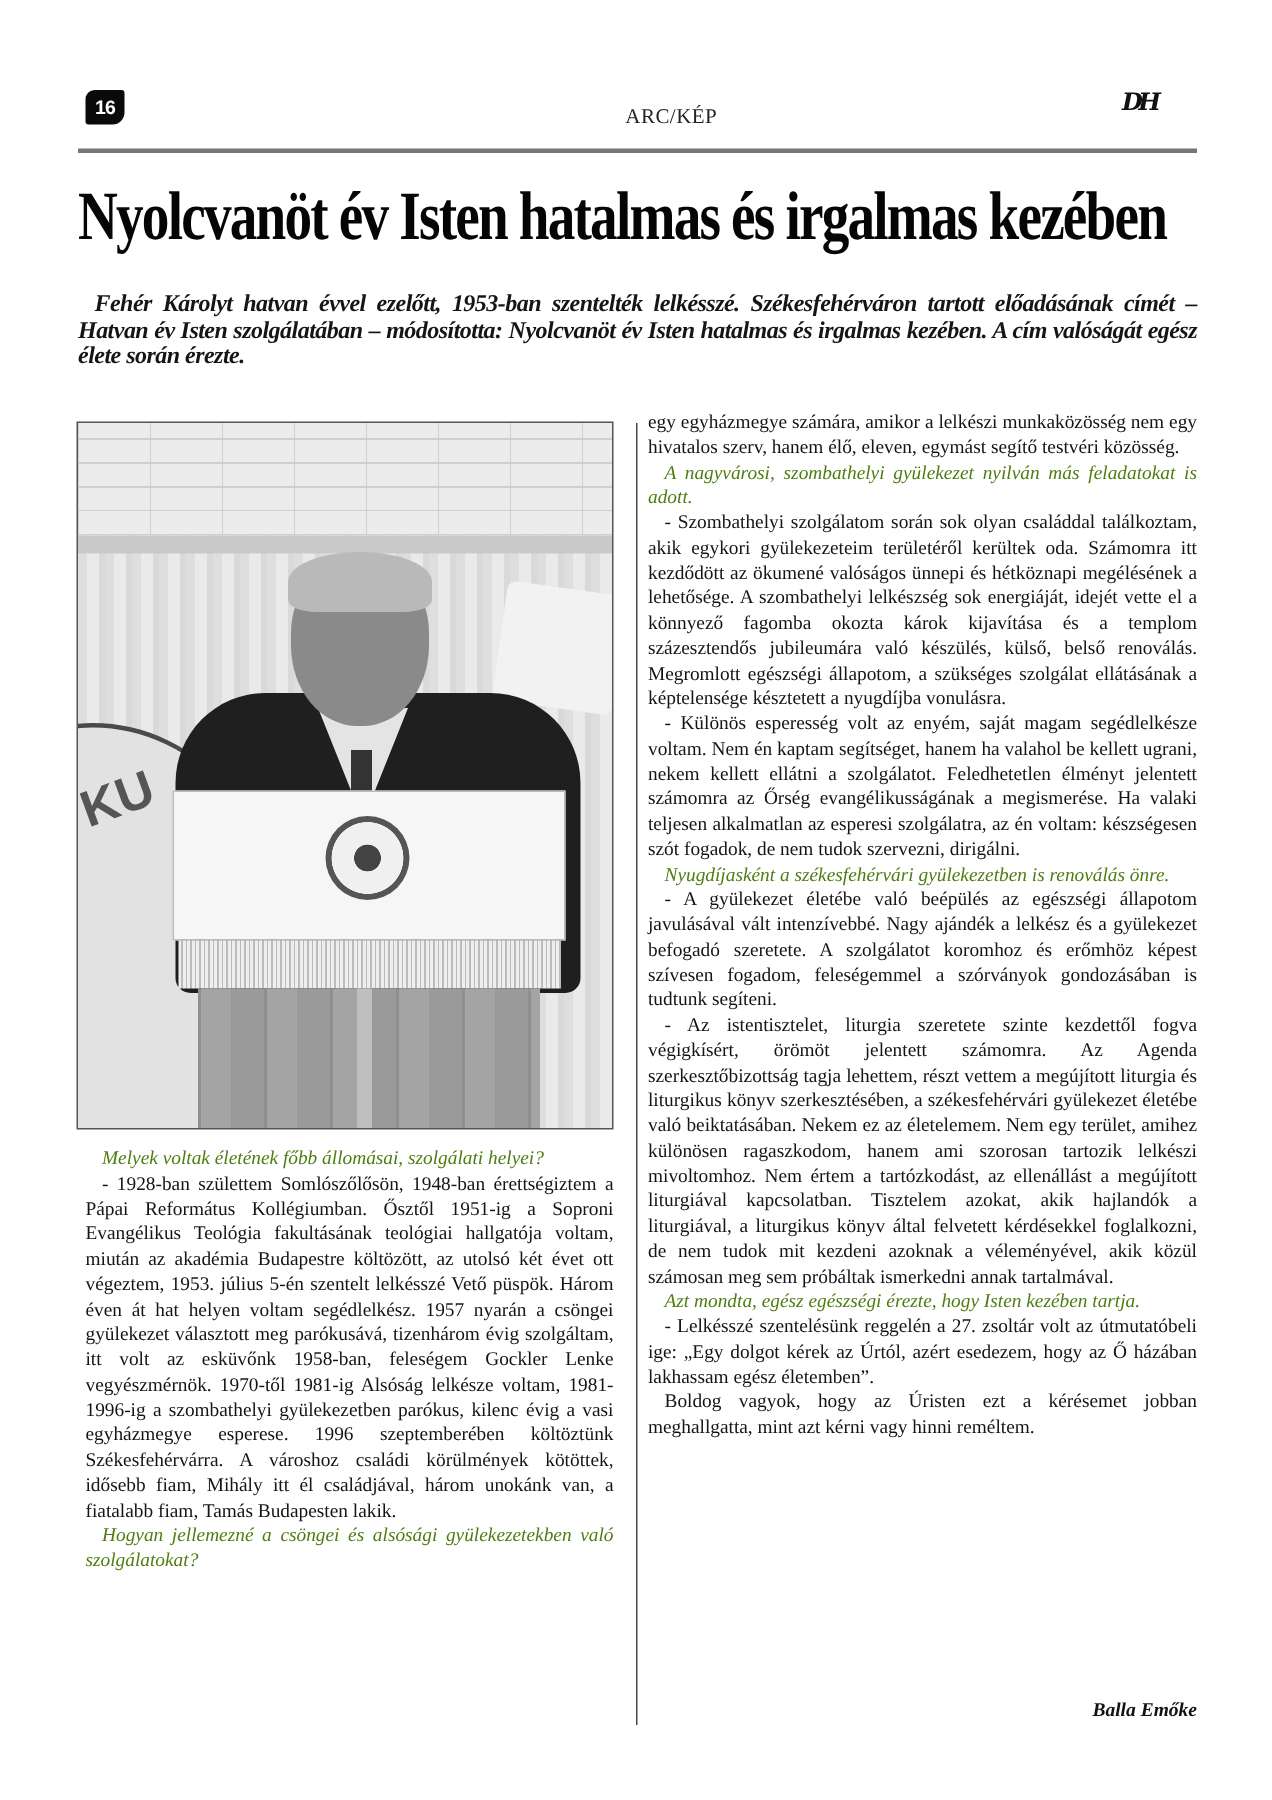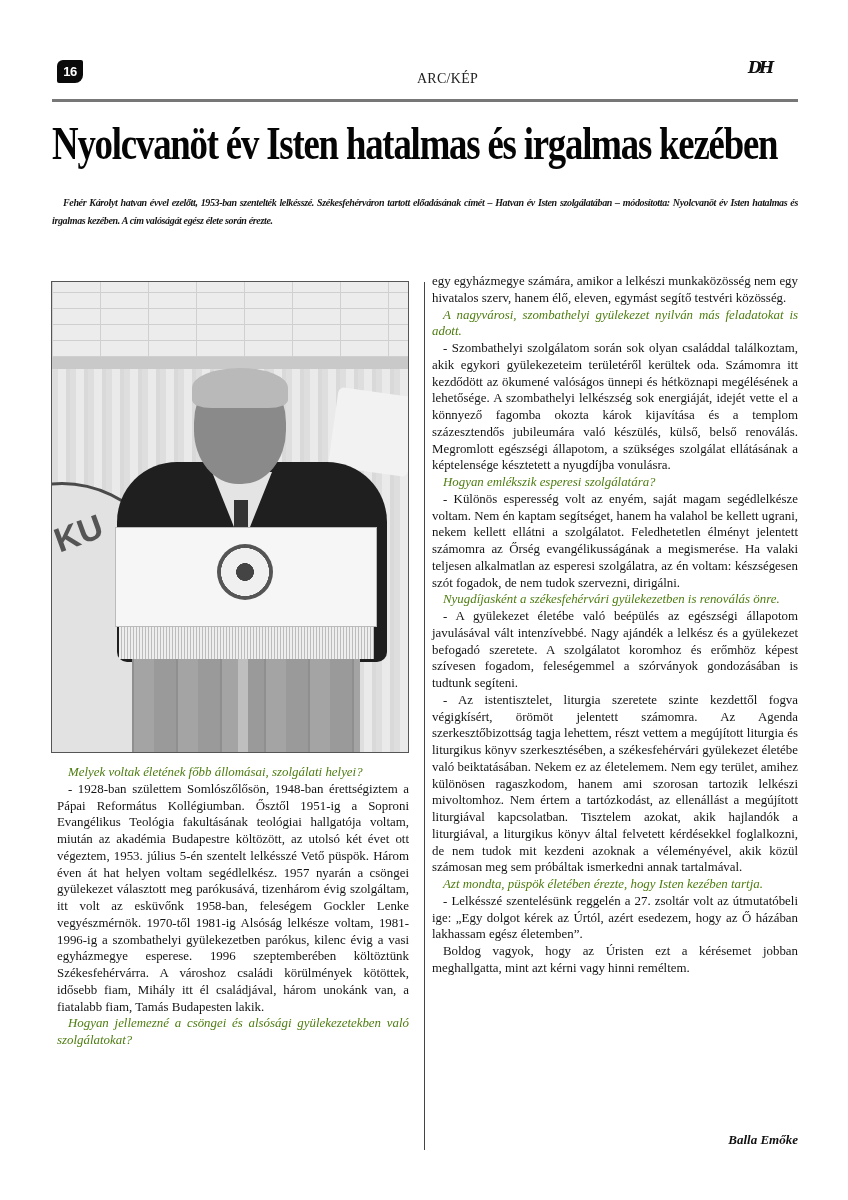--- a/index.html
+++ b/index.html
@@ -28,21 +28,21 @@
   .headline {
     position: absolute; left: 52px; top: 118px; width: 760px;
     font-family: "Liberation Serif", serif; font-weight: bold;
     font-size: 46px; line-height: 52px; letter-spacing: -1.5px;
     transform: scaleX(0.8); transform-origin: left top; white-space: nowrap;
     color: #050505;
   }
   .lead {
     position: absolute; left: 52px; top: 194px; width: 746px;
     font-family: "Liberation Serif", serif; font-style: italic; font-weight: bold;
-    font-size: 10px; line-height: 17.5px; text-align: justify; text-indent: 11px;
+    font-size: 16px; line-height: 17.5px; text-align: justify; text-indent: 11px;
     color: #151515; letter-spacing: -0.35px;
   }
 
   .photo {
     position: absolute; left: 51px; top: 281px; width: 358px; height: 472px;
     border: 1px solid #555; overflow: hidden;
     background: linear-gradient(#e6e6e6, #d8d8d8);
   }
   .photo .wall-bricks {
     position: absolute; left: 0; top: 0; right: 0; height: 75px;
@@ -158,23 +158,22 @@
 <div class="col-left body-text">
   <p class="q">Melyek voltak életének főbb állomásai, szolgálati helyei?</p>
   <p>- 1928-ban születtem Somlószőlősön, 1948-ban érettségiztem a Pápai Református Kollégiumban. Ősztől 1951-ig a Soproni Evangélikus Teológia fakultásának teológiai hallgatója voltam, miután az akadémia Budapestre költözött, az utolsó két évet ott végeztem, 1953. július 5-én szentelt lelkésszé Vető püspök. Három éven át hat helyen voltam segédlelkész. 1957 nyarán a csöngei gyülekezet választott meg parókusává, tizenhárom évig szolgáltam, itt volt az esküvőnk 1958-ban, feleségem Gockler Lenke vegyészmérnök. 1970-től 1981-ig Alsóság lelkésze voltam, 1981-1996-ig a szombathelyi gyülekezetben parókus, kilenc évig a vasi egyházmegye esperese. 1996 szeptemberében költöztünk Székesfehérvárra. A városhoz családi körülmények kötöttek, idősebb fiam, Mihály itt él családjával, három unokánk van, a fiatalabb fiam, Tamás Budapesten lakik.</p>
   <p class="q">Hogyan jellemezné a csöngei és alsósági gyülekezetekben való szolgálatokat?</p>
 </div>
 
 <div class="col-right body-text">
   <p class="noindent">egy egyházmegye számára, amikor a lelkészi munkaközösség nem egy hivatalos szerv, hanem élő, eleven, egymást segítő testvéri közösség.</p>
   <p class="q">A nagyvárosi, szombathelyi gyülekezet nyilván más feladatokat is adott.</p>
   <p>- Szombathelyi szolgálatom során sok olyan családdal találkoztam, akik egykori gyülekezeteim területéről kerültek oda. Számomra itt kezdődött az ökumené valóságos ünnepi és hétköznapi megélésének a lehetősége. A szombathelyi lelkészség sok energiáját, idejét vette el a könnyező fagomba okozta károk kijavítása és a templom százesztendős jubileumára való készülés, külső, belső renoválás. Megromlott egészségi állapotom, a szükséges szolgálat ellátásának a képtelensége késztetett a nyugdíjba vonulásra.</p>
-  <p class="q">Hogyan emlékszik esperesi szolgálatára?</p>
   <p>- Különös esperesség volt az enyém, saját magam segédlelkésze voltam. Nem én kaptam segítséget, hanem ha valahol be kellett ugrani, nekem kellett ellátni a szolgálatot. Feledhetetlen élményt jelentett számomra az Őrség evangélikusságának a megismerése. Ha valaki teljesen alkalmatlan az esperesi szolgálatra, az én voltam: készségesen szót fogadok, de nem tudok szervezni, dirigálni.</p>
   <p class="q">Nyugdíjasként a székesfehérvári gyülekezetben is renoválás önre.</p>
   <p>- A gyülekezet életébe való beépülés az egészségi állapotom javulásával vált intenzívebbé. Nagy ajándék a lelkész és a gyülekezet befogadó szeretete. A szolgálatot koromhoz és erőmhöz képest szívesen fogadom, feleségemmel a szórványok gondozásában is tudtunk segíteni.</p>
   <p>- Az istentisztelet, liturgia szeretete szinte kezdettől fogva végigkísért, örömöt jelentett számomra. Az Agenda szerkesztőbizottság tagja lehettem, részt vettem a megújított liturgia és liturgikus könyv szerkesztésében, a székesfehérvári gyülekezet életébe való beiktatásában. Nekem ez az életelemem. Nem egy terület, amihez különösen ragaszkodom, hanem ami szorosan tartozik lelkészi mivoltomhoz. Nem értem a tartózkodást, az ellenállást a megújított liturgiával kapcsolatban. Tisztelem azokat, akik hajlandók a liturgiával, a liturgikus könyv által felvetett kérdésekkel foglalkozni, de nem tudok mit kezdeni azoknak a véleményével, akik közül számosan meg sem próbáltak ismerkedni annak tartalmával.</p>
-  <p class="q">Azt mondta, püspök életében érezte, hogy Isten kezében tartja.</p>
+  <p class="q">Azt mondta, egész egészségi érezte, hogy Isten kezében tartja.</p>
   <p>- Lelkésszé szentelésünk reggelén a 27. zsoltár volt az útmutatóbeli ige: „Egy dolgot kérek az Úrtól, azért esedezem, hogy az Ő házában lakhassam egész életemben”.</p>
   <p>Boldog vagyok, hogy az Úristen ezt a kérésemet jobban meghallgatta, mint azt kérni vagy hinni reméltem.</p>
 </div>
 
 <div class="signature">Balla Emőke</div>
 
 </body></html>

